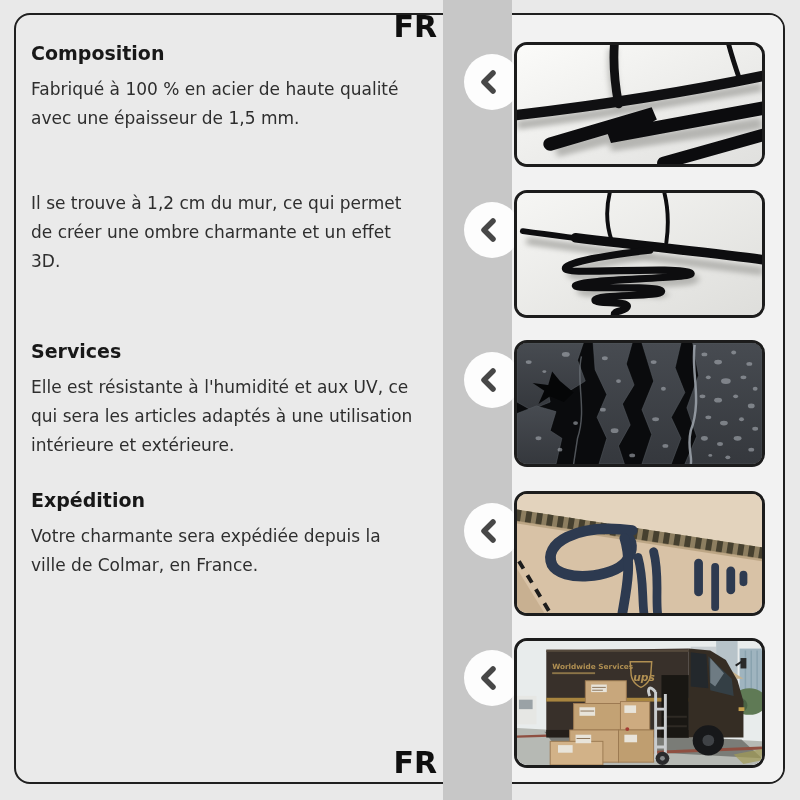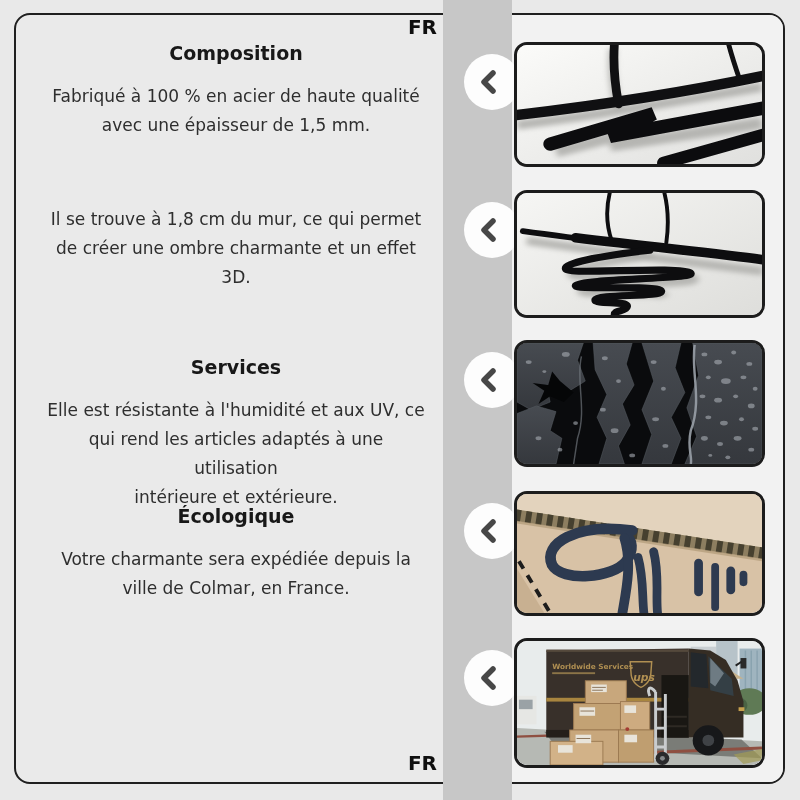--- a/index.html
+++ b/index.html
@@ -16,31 +16,31 @@
   .right-panel{
     position:absolute;left:498px;top:15px;width:285px;height:767px;
     background:#f2f2f2;border-radius:0 14px 14px 0;z-index:1;
   }
   .divider-strip{
     position:absolute;left:443px;top:0;width:69px;height:800px;
     background:#c7c7c7;z-index:3;
   }
   .fr-label{
     position:absolute;right:363px;z-index:2;
-    font-size:20px;font-weight:bold;color:#0f0f0f;line-height:30px;
+    font-size:30px;font-weight:bold;color:#0f0f0f;line-height:30px;
   }
   .fr-top{top:12px;}
   .fr-bottom{top:748px;}
-  .sections{position:absolute;left:31px;top:40px;width:410px;z-index:2;text-align:center;}
+  .sections{position:absolute;left:31px;top:40px;width:410px;z-index:2;}
   .section{height:149px;box-sizing:border-box;}
   .section h3{
     margin:0 0 9px 0;font-size:19px;line-height:26px;font-weight:bold;color:#181818;
   }
   .section p{
-    margin:16px;font-size:17px;line-height:29px;color:#2e2e2e;white-space:pre-line;
+    margin:0;font-size:17px;line-height:29px;color:#2e2e2e;white-space:pre-line;
   }
   .carousel-row{position:absolute;left:0;width:800px;z-index:4;}
   .prev-button{
     position:absolute;left:464px;top:12px;width:56px;height:56px;
     border-radius:50%;background:#fdfdfd;border:none;z-index:1;
     display:flex;align-items:center;justify-content:center;cursor:pointer;padding:0 8px 0 0;
   }
   .image-card{
     position:absolute;left:514px;top:0;width:251px;height:100%;
     box-sizing:border-box;border:3px solid #1c1c1c;border-radius:13px;
@@ -58,32 +58,32 @@
 <div class="fr-label fr-top">FR</div>
 <div class="fr-label fr-bottom">FR</div>
 
 <div class="sections">
   <div class="section">
     <h3>Composition</h3>
     <p>Fabriqué à 100 % en acier de haute qualité
 avec une épaisseur de 1,5 mm.</p>
   </div>
   <div class="section">
-    <p>Il se trouve à 1,8 cm du mur, ce qui permet
+    <p>Il se trouve à 1,2 cm du mur, ce qui permet
 de créer une ombre charmante et un effet
 3D.</p>
   </div>
   <div class="section">
     <h3>Services</h3>
     <p>Elle est résistante à l'humidité et aux UV, ce
-qui rend les articles adaptés à une utilisation
+qui sera les articles adaptés à une utilisation
 intérieure et extérieure.</p>
   </div>
   <div class="section">
-    <h3>Écologique</h3>
+    <h3>Expédition</h3>
     <p>Votre charmante sera expédiée depuis la
 ville de Colmar, en France.</p>
   </div>
 </div>
 
 <div class="carousel-row" style="top:42px;height:125px">
   <button class="prev-button">
     <svg width="20" height="26" viewBox="0 0 20 26">
       <polyline points="15,4 6,13 15,22" fill="none" stroke="#474747" stroke-width="5.5" stroke-linecap="round" stroke-linejoin="round"></polyline>
     </svg>

